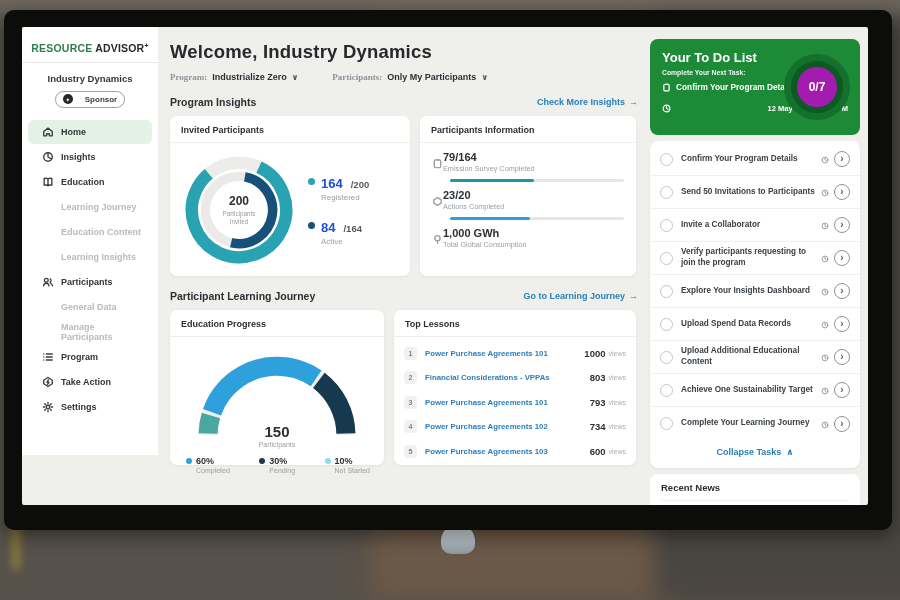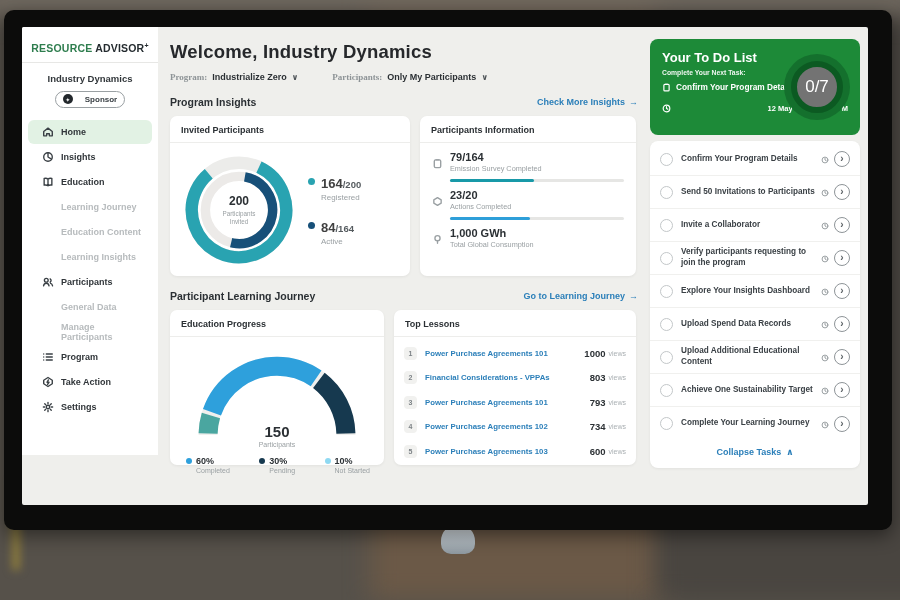--- a/index.html
+++ b/index.html
@@ -58,28 +58,28 @@
 
   .invited-card { width:240px; height:160px; }
   .invited-body { display:flex; align-items:center; padding:8px 6px 0 10px; }
   .donut-box { position:relative; width:118px; height:118px; flex:0 0 118px; }
   .donut-center { position:absolute; inset:0; display:flex; flex-direction:column; align-items:center; justify-content:center; text-align:center; }
   .donut-center .v { font-size:12px; font-weight:800; color:#2b3034; }
   .donut-center .l { font-size:6.3px; color:#9aa0a3; width:52px; line-height:1.25; margin-top:2px; }
   .donut-legend { margin-left:10px; display:flex; flex-direction:column; gap:16px; }
   .dleg-item { display:flex; align-items:flex-start; gap:6px; }
   .dleg-dot { width:7px; height:7px; border-radius:50%; margin-top:4px; }
-  .dleg-num { font-size:13px; font-weight:800; color:#404040; line-height:1.1; }
-  .dleg-den { font-size:9.5px; font-weight:700; color:#555b5f; }
+  .dleg-num { font-size:13px; font-weight:800; color:#1d4ed8; line-height:1.1; }
+  .dleg-den { font-size:9.5px; font-weight:700; color:#555b5f;margin-left:8px; }
   .dleg-lab { font-size:8px; color:#9aa0a3; margin-top:1px; }
 
   .info-card { width:216px; height:160px; }
   .info-body { padding:8px 12px 0; }
   .info-row { margin-bottom:7px; }
-  .info-head { display:flex; align-items:center; gap:7px; }
+  .info-head { display:flex; align-items:center; }
   .info-ico { width:11px; margin-top:3px; }
   .info-ico svg { width:11px; height:11px; stroke:#9aa0a3; fill:none; stroke-width:1.5; stroke-linecap:round; stroke-linejoin:round; }
   .info-val { font-size:11px; font-weight:800; color:#2b3034; }
   .info-lab { font-size:7.3px; color:#9aa0a3; margin-top:1px; }
   .bar-track { height:3px; background:#e6e6e4; border-radius:2px; margin:6px 0 2px 18px; }
   .bar-fill { height:3px; border-radius:2px; }
 
   .edu-card { width:214px; height:155px; position:relative; }
   .gauge-box { position:relative; width:176px; margin:10px auto 0; }
   .gauge-center { position:absolute; left:0; right:0; bottom:0; text-align:center; }
@@ -103,22 +103,22 @@
   
   .rightpanel { position:absolute; left:628px; top:12px; width:210px; }
   .todo-hero { background:#1d8a38; border-radius:8px; height:96px; padding:11px 12px; color:#fff; position:relative; }
   .todo-title { font-size:13px; font-weight:800; }
   .todo-sub { font-size:6.8px; margin-top:4px; opacity:.92; font-weight:600; }
   .todo-line { display:flex; align-items:center; gap:5px; margin-top:6px; font-size:8.3px; font-weight:700; }
   .todo-line.small { font-size:7.5px; font-weight:600; margin-top:12px;justify-content:space-between; }
   .todo-line svg { width:9px; height:9px; stroke:#ffffff; fill:none; stroke-width:1.6; stroke-linecap:round; }
   .todo-ring { position:absolute; right:10px; top:15px; width:66px; height:66px; border-radius:50%;
                background:#14702d; display:flex; align-items:center; justify-content:center; }
-  .todo-ring-inner { width:52px; height:52px; border-radius:50%; border:6px solid #0c5a22; background:#737373;
-                     display:flex; align-items:center; justify-content:center; font-size:17px; font-weight:400; color:#fff; }
+  .todo-ring-inner { width:52px; height:52px; border-radius:50%; border:6px solid #0c5a22; background:#a21caf;
+                     display:flex; align-items:center; justify-content:center; font-size:12px; font-weight:700; color:#fff; }
 
   .task-card { background:#fff; border-radius:8px; margin-top:6px; padding:2px 0 4px; box-shadow:0 1px 3px rgba(0,0,0,.06); }
   .task-row { display:flex; align-items:center; padding:0 10px; min-height:33px; border-bottom:1px solid #f0f0ee; }
   .task-check { width:13px; height:13px; border:1.5px solid #c3c7c9; border-radius:50%; flex:0 0 13px; cursor:pointer; }
   .task-label { flex:1; margin:0 4px 0 8px; font-size:8.2px; font-weight:700; color:#3a4045; line-height:1.3; padding:5px 0; }
   .task-clock svg { width:8px; height:8px; stroke:#9aa0a3; fill:none; stroke-width:1.5; stroke-linecap:round; }
   .task-go { width:16px; height:16px; border:1.5px solid #8e9498; border-radius:50%; margin-left:5px; flex:0 0 16px;
              display:flex; align-items:center; justify-content:center; font-size:10px; color:#5a6064; font-weight:700; cursor:pointer; padding-bottom:1px; }
   .collapse-row { display:flex; align-items:center; justify-content:center; gap:5px; height:24px;
                   font-size:9px; font-weight:800; color:#2b7fb9; cursor:pointer; }
@@ -533,16 +533,19 @@
                 <path d="M6 3.6V6l1.8 1"></path>
               </svg></span>
         <span class="task-go">›</span>
       </div>
       <div class="collapse-row">
         <span>Collapse Tasks</span>
         <span>∧</span>
       </div>
     </div>
 
+    <div class="news-card">
+      <div class="news-title">Recent News</div>
+    </div>
   </div>
 
 </div>
 </div>
 
 </body></html>

